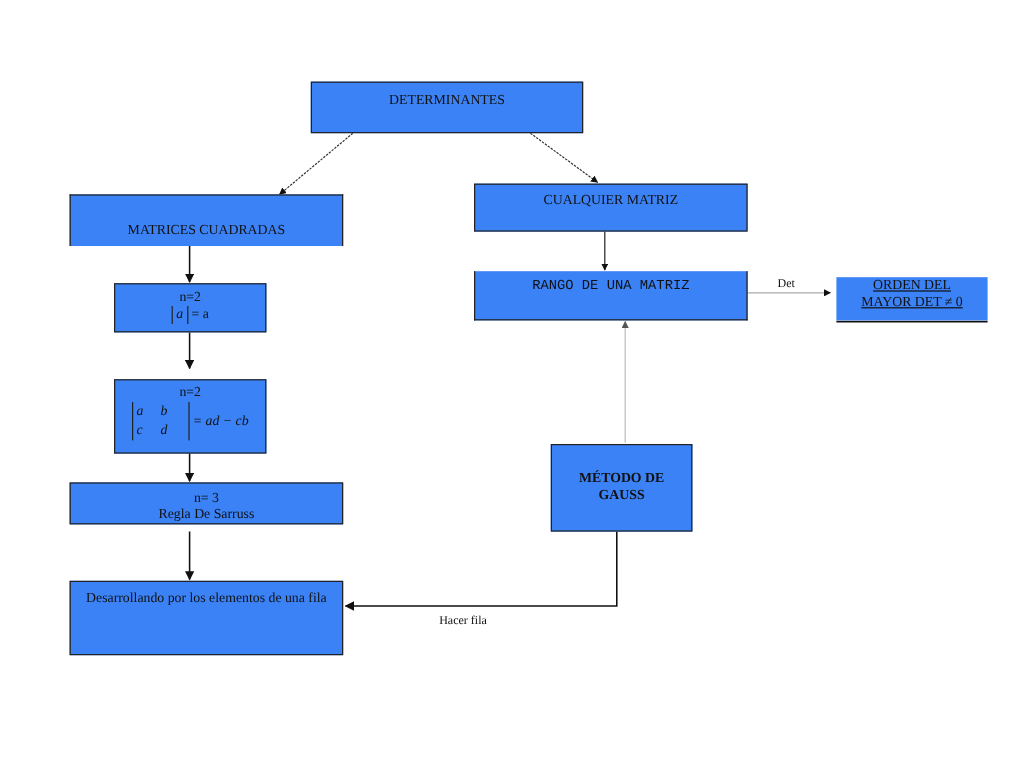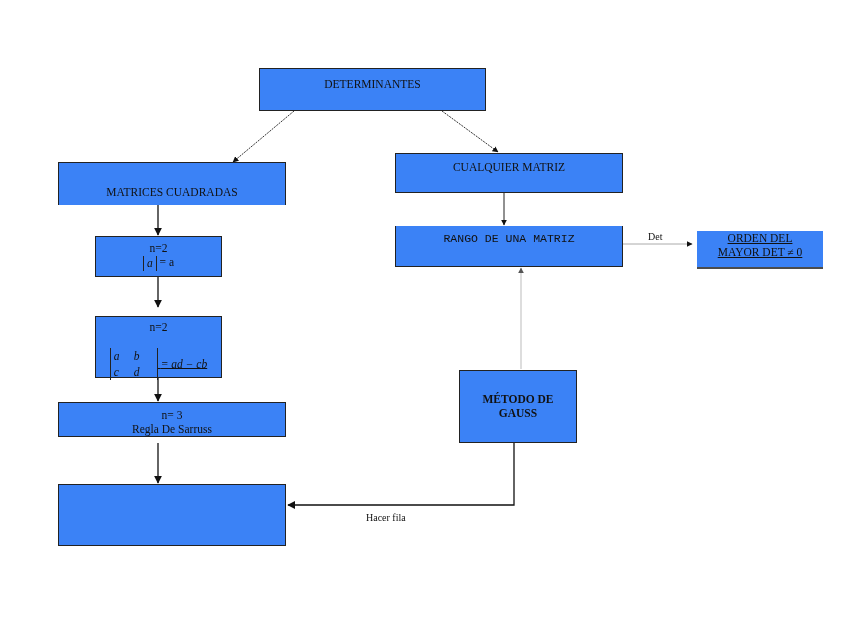--- a/index.html
+++ b/index.html
@@ -56,35 +56,36 @@
 <div class="node box" style="left:95px; top:236px; width:127px; height:41px; padding-top:4px;">
   <span class="line">n=2</span>
   <span class="line">
     <span class="det">a</span>
     <span>= a</span>
   </span>
 </div>
 
 <div class="node box" style="left:95px; top:316px; width:127px; height:62px; padding-top:3px;">
   <span class="line">n=2</span>
-  <span class="line" style="margin-top:14px;text-decoration:underline;">
+  <span class="line" style="margin-top:1px;">
     <span class="det2">
       <span>a</span><span>b</span><br>
       <span>c</span><span>d</span>
     </span>
     <span class="it" style="vertical-align:middle;">= ad − cb</span>
   </span>
 </div>
 
 <div class="node box" style="left:58px; top:402px; width:228px; height:35px; padding-top:5px;">
   <span class="line">n= 3</span>
   <span class="line">Regla De Sarruss</span>
 </div>
 
 <div class="node box" style="left:58px; top:484px; width:228px; height:62px; padding-top:7px;">
+  <span class="line">Desarrollando por los elementos de una fila</span>
 </div>
 
 <div class="node box" style="left:395px; top:153px; width:228px; height:40px; padding-top:6px;">
   <span class="line">CUALQUIER MATRIZ</span>
 </div>
 
 <div class="node open-top" style="left:395px; top:226px; width:228px; height:41px; padding-top:6px;">
   <span class="line">RANGO DE UNA MATRIZ</span>
 </div>
 

